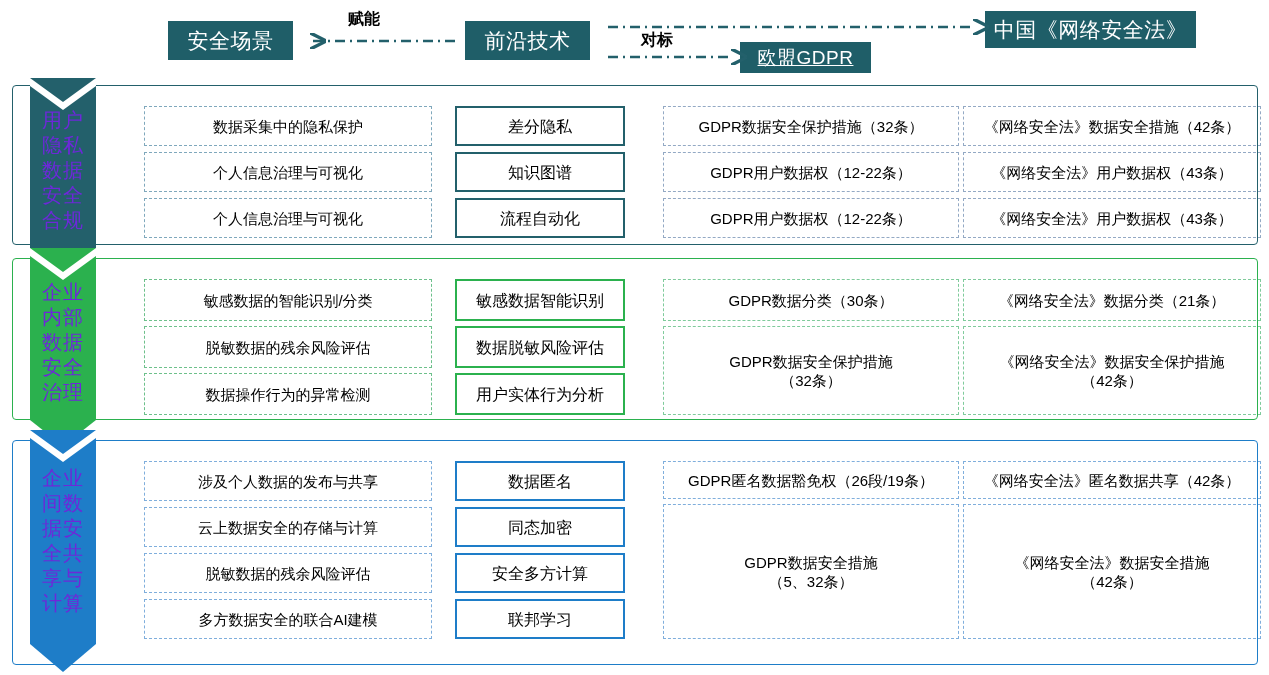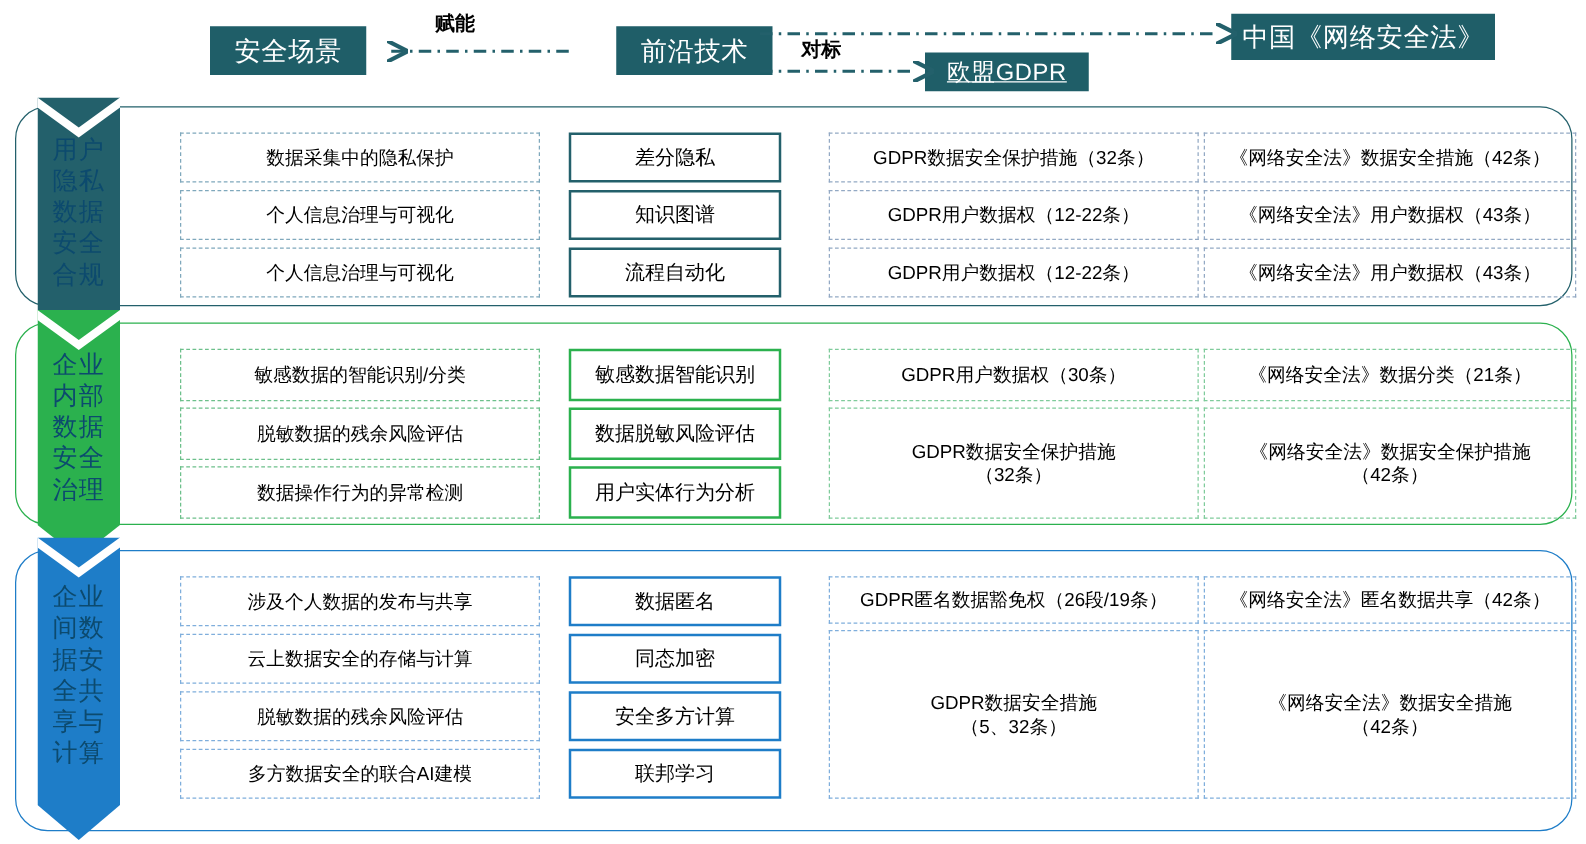--- a/index.html
+++ b/index.html
@@ -10,50 +10,50 @@
   }
   .stage{position:absolute;left:0;top:0;width:1269px;height:675px;}
 
   
   .hdr-box{
     position:absolute;display:flex;align-items:center;justify-content:center;
     background:#1F5E68;color:#ffffff;font-size:21px;letter-spacing:.5px;
     white-space:nowrap;
   }
   #hdr-scene{left:168px;top:21px;width:125px;height:39px;}
-  #hdr-tech {left:465px;top:21px;width:125px;height:39px;margin-left:28px;}
+  #hdr-tech {left:465px;top:21px;width:125px;height:39px;}
   #hdr-gdpr {left:740px;top:42px;width:131px;height:31px;font-size:19px;text-decoration:underline;}
   #hdr-china{left:985px;top:11px;width:211px;height:37px;}
 
   .arrow-label{
     position:absolute;font-size:16px;font-weight:bold;color:#000;white-space:nowrap;
   }
   #lbl-enable{left:348px;top:9px;}
   #lbl-bench {left:641px;top:30px;}
 
   .svg-layer{position:absolute;left:0;top:0;width:1269px;height:675px;pointer-events:none;}
 
   
   .row{
     position:absolute;left:12px;width:1246px;
-    border:1.6px solid #23606B;border-radius:26px;background:#fff;
+    border:1.6px solid #23606B;border-radius:4px;background:#fff;
     box-sizing:border-box;
   }
   #row-1{top:85px;height:160px;border-color:#23606B;}
   #row-2{top:258px;height:162px;border-color:#2BB14E;padding-left:48px;}
   #row-3{top:440px;height:225px;border-color:#1E7DC8;}
 
   
   .chev{position:absolute;width:66px;}
   #chev-1{left:30px;top:78px;height:195px;}
   #chev-2{left:30px;top:248px;height:198px;}
   #chev-3{left:30px;top:430px;height:242px;}
   .chev svg{display:block;width:100%;height:100%;}
   .chev-label{
-    position:absolute;left:0;width:66px;text-align:center;color:#0c4a6e;
+    position:absolute;left:0;width:66px;text-align:center;color:#6d28d9;
     font-size:20px;line-height:25px;letter-spacing:1px;
   }
   #chev-1 .chev-label{top:30px;}
   #chev-2 .chev-label{top:32px;text-align:center;}
   #chev-3 .chev-label{top:36px;}
 
   
   .cell{
     position:absolute;display:flex;align-items:center;justify-content:center;
     text-align:center;box-sizing:border-box;color:#000;
@@ -127,21 +127,21 @@
 
   <div class="row r2" id="row-2">
     <div class="cell scenario" style="top:20px;height:42px">敏感数据的智能识别/分类</div>
     <div class="cell scenario" style="top:67px;height:42px">脱敏数据的残余风险评估</div>
     <div class="cell scenario" style="top:114px;height:42px">数据操作行为的异常检测</div>
 
     <div class="cell tech" style="top:20px;height:42px">敏感数据智能识别</div>
     <div class="cell tech" style="top:67px;height:42px">数据脱敏风险评估</div>
     <div class="cell tech" style="top:114px;height:42px">用户实体行为分析</div>
 
-    <div class="cell gdpr" style="top:20px;height:42px">GDPR用户数据权（30条）</div>
+    <div class="cell gdpr" style="top:20px;height:42px">GDPR数据分类（30条）</div>
     <div class="cell gdpr" style="top:67px;height:89px">GDPR数据安全保护措施
 （32条）</div>
 
     <div class="cell china" style="top:20px;height:42px">《网络安全法》数据分类（21条）</div>
     <div class="cell china" style="top:67px;height:89px">《网络安全法》数据安全保护措施
 （42条）</div>
   </div>
 
   <div class="row r3" id="row-3">
     <div class="cell scenario" style="top:20px;height:40px">涉及个人数据的发布与共享</div>

